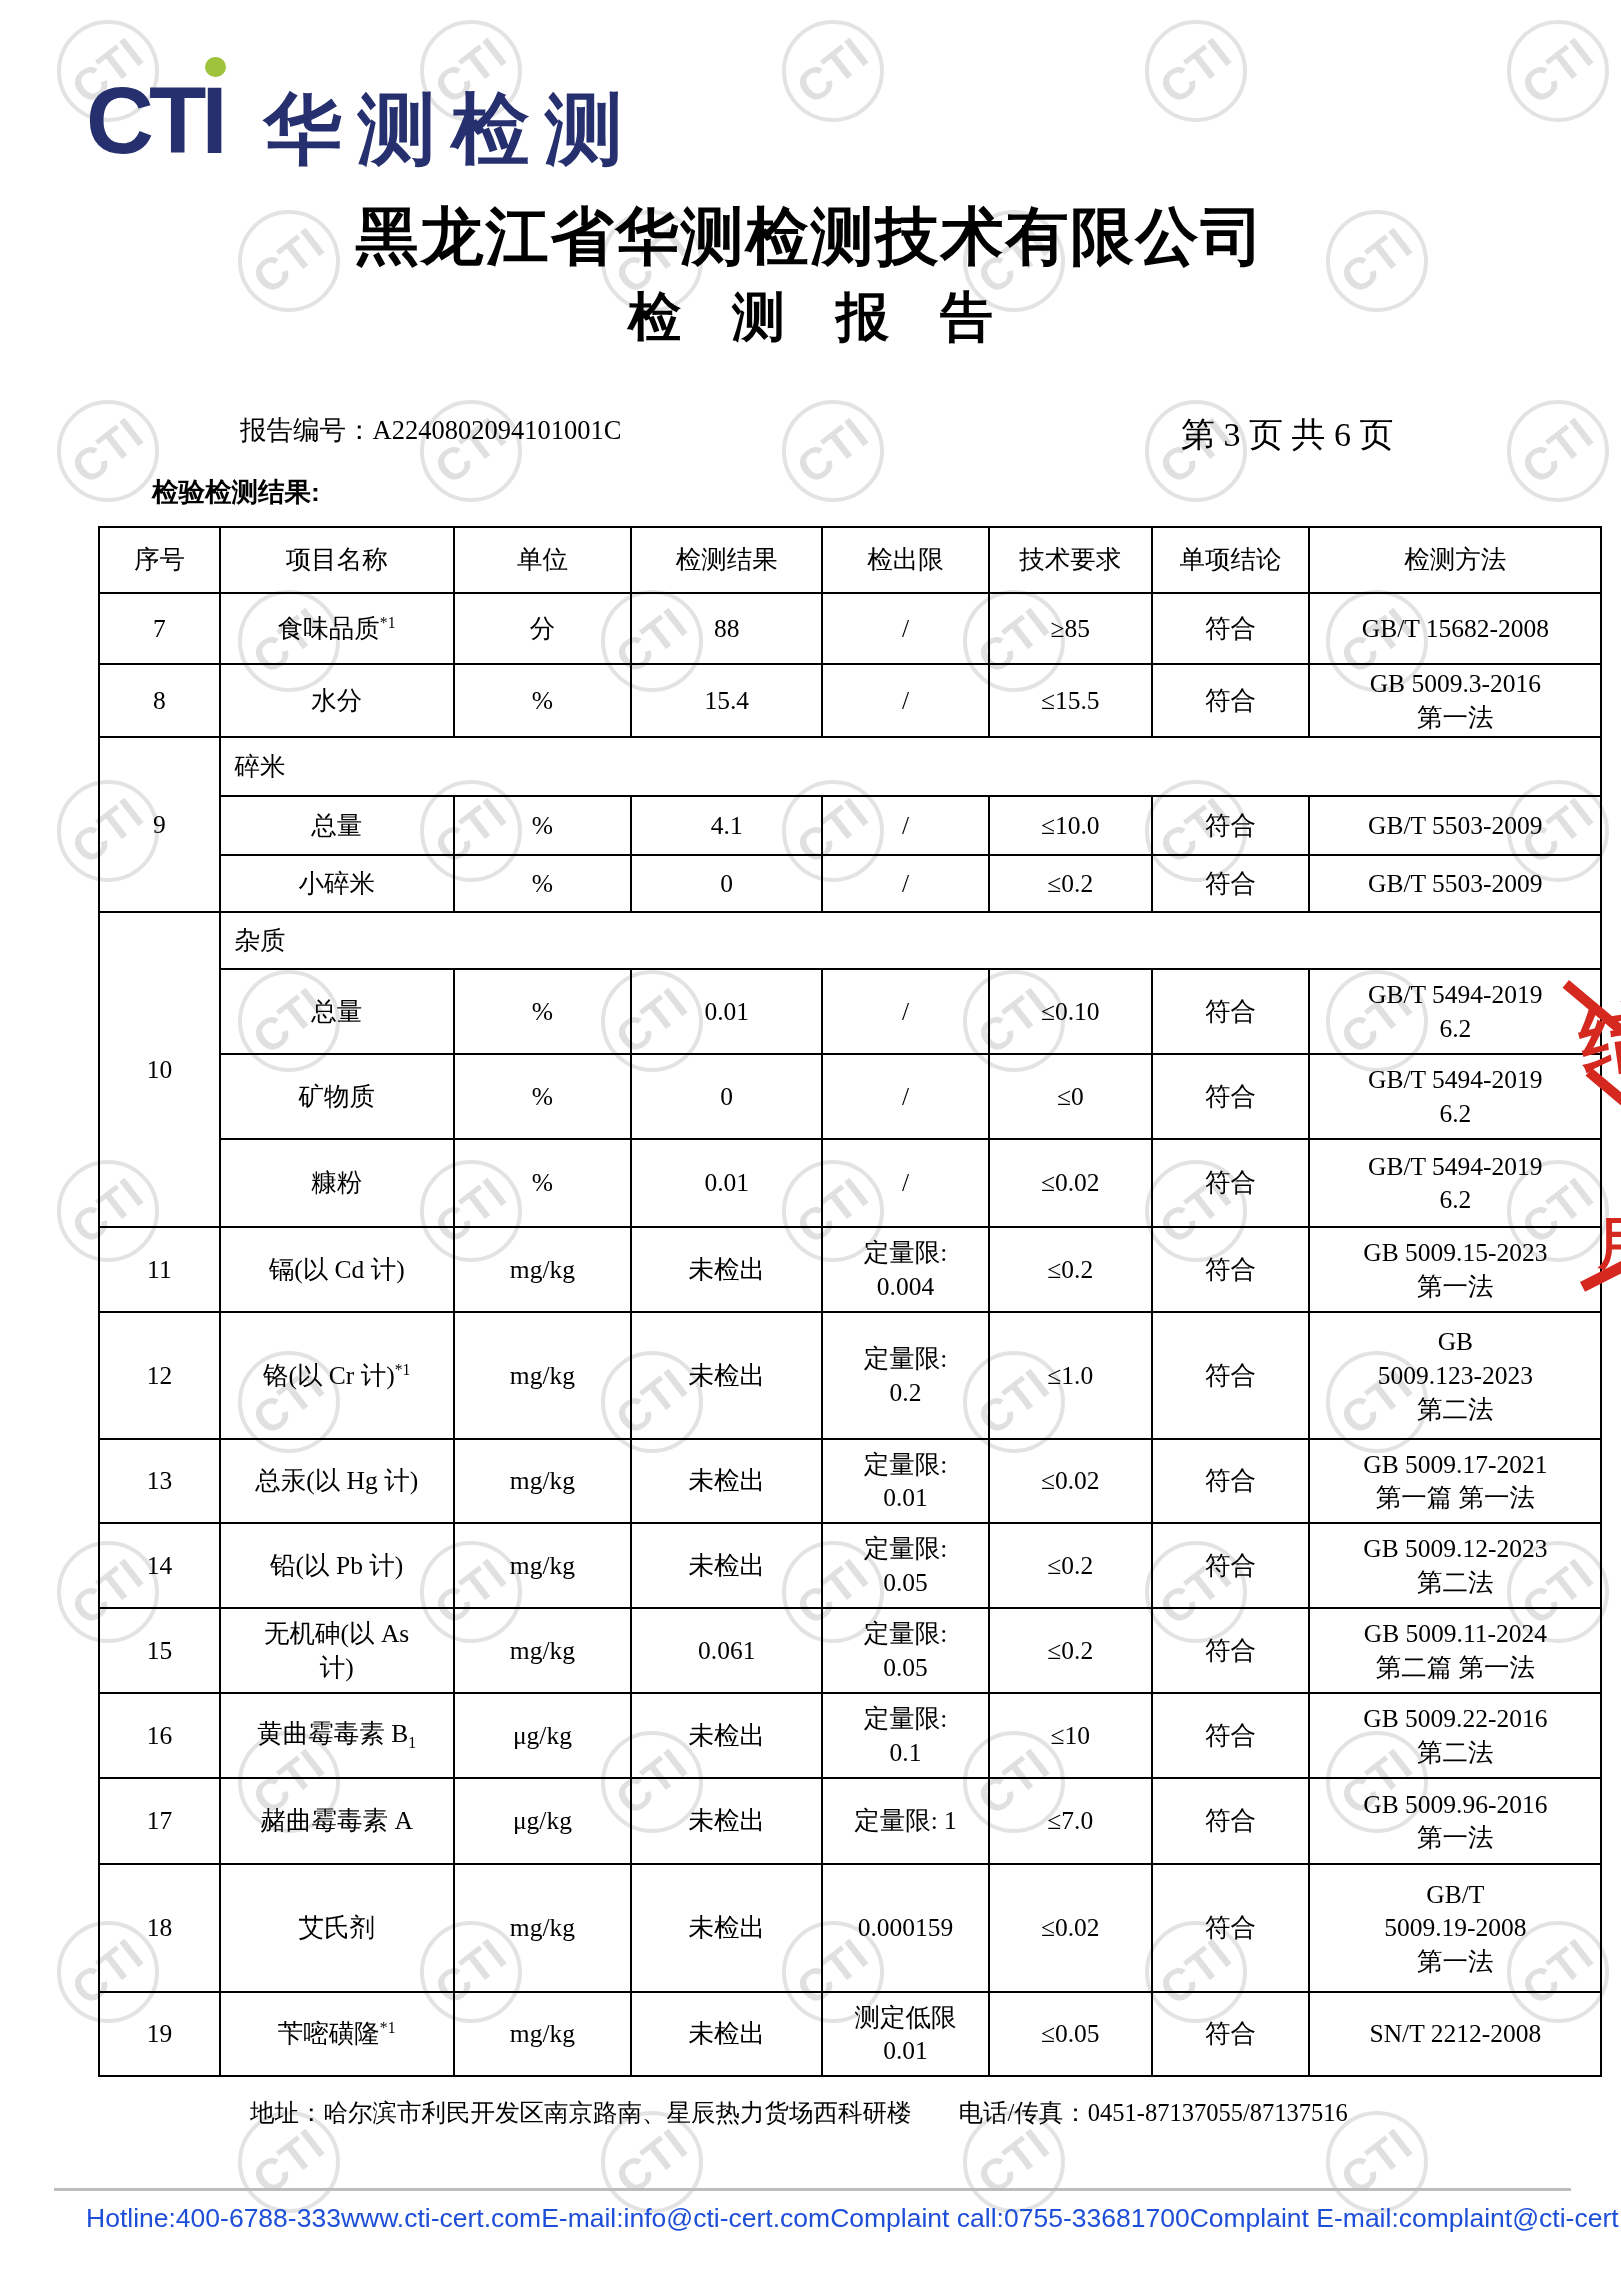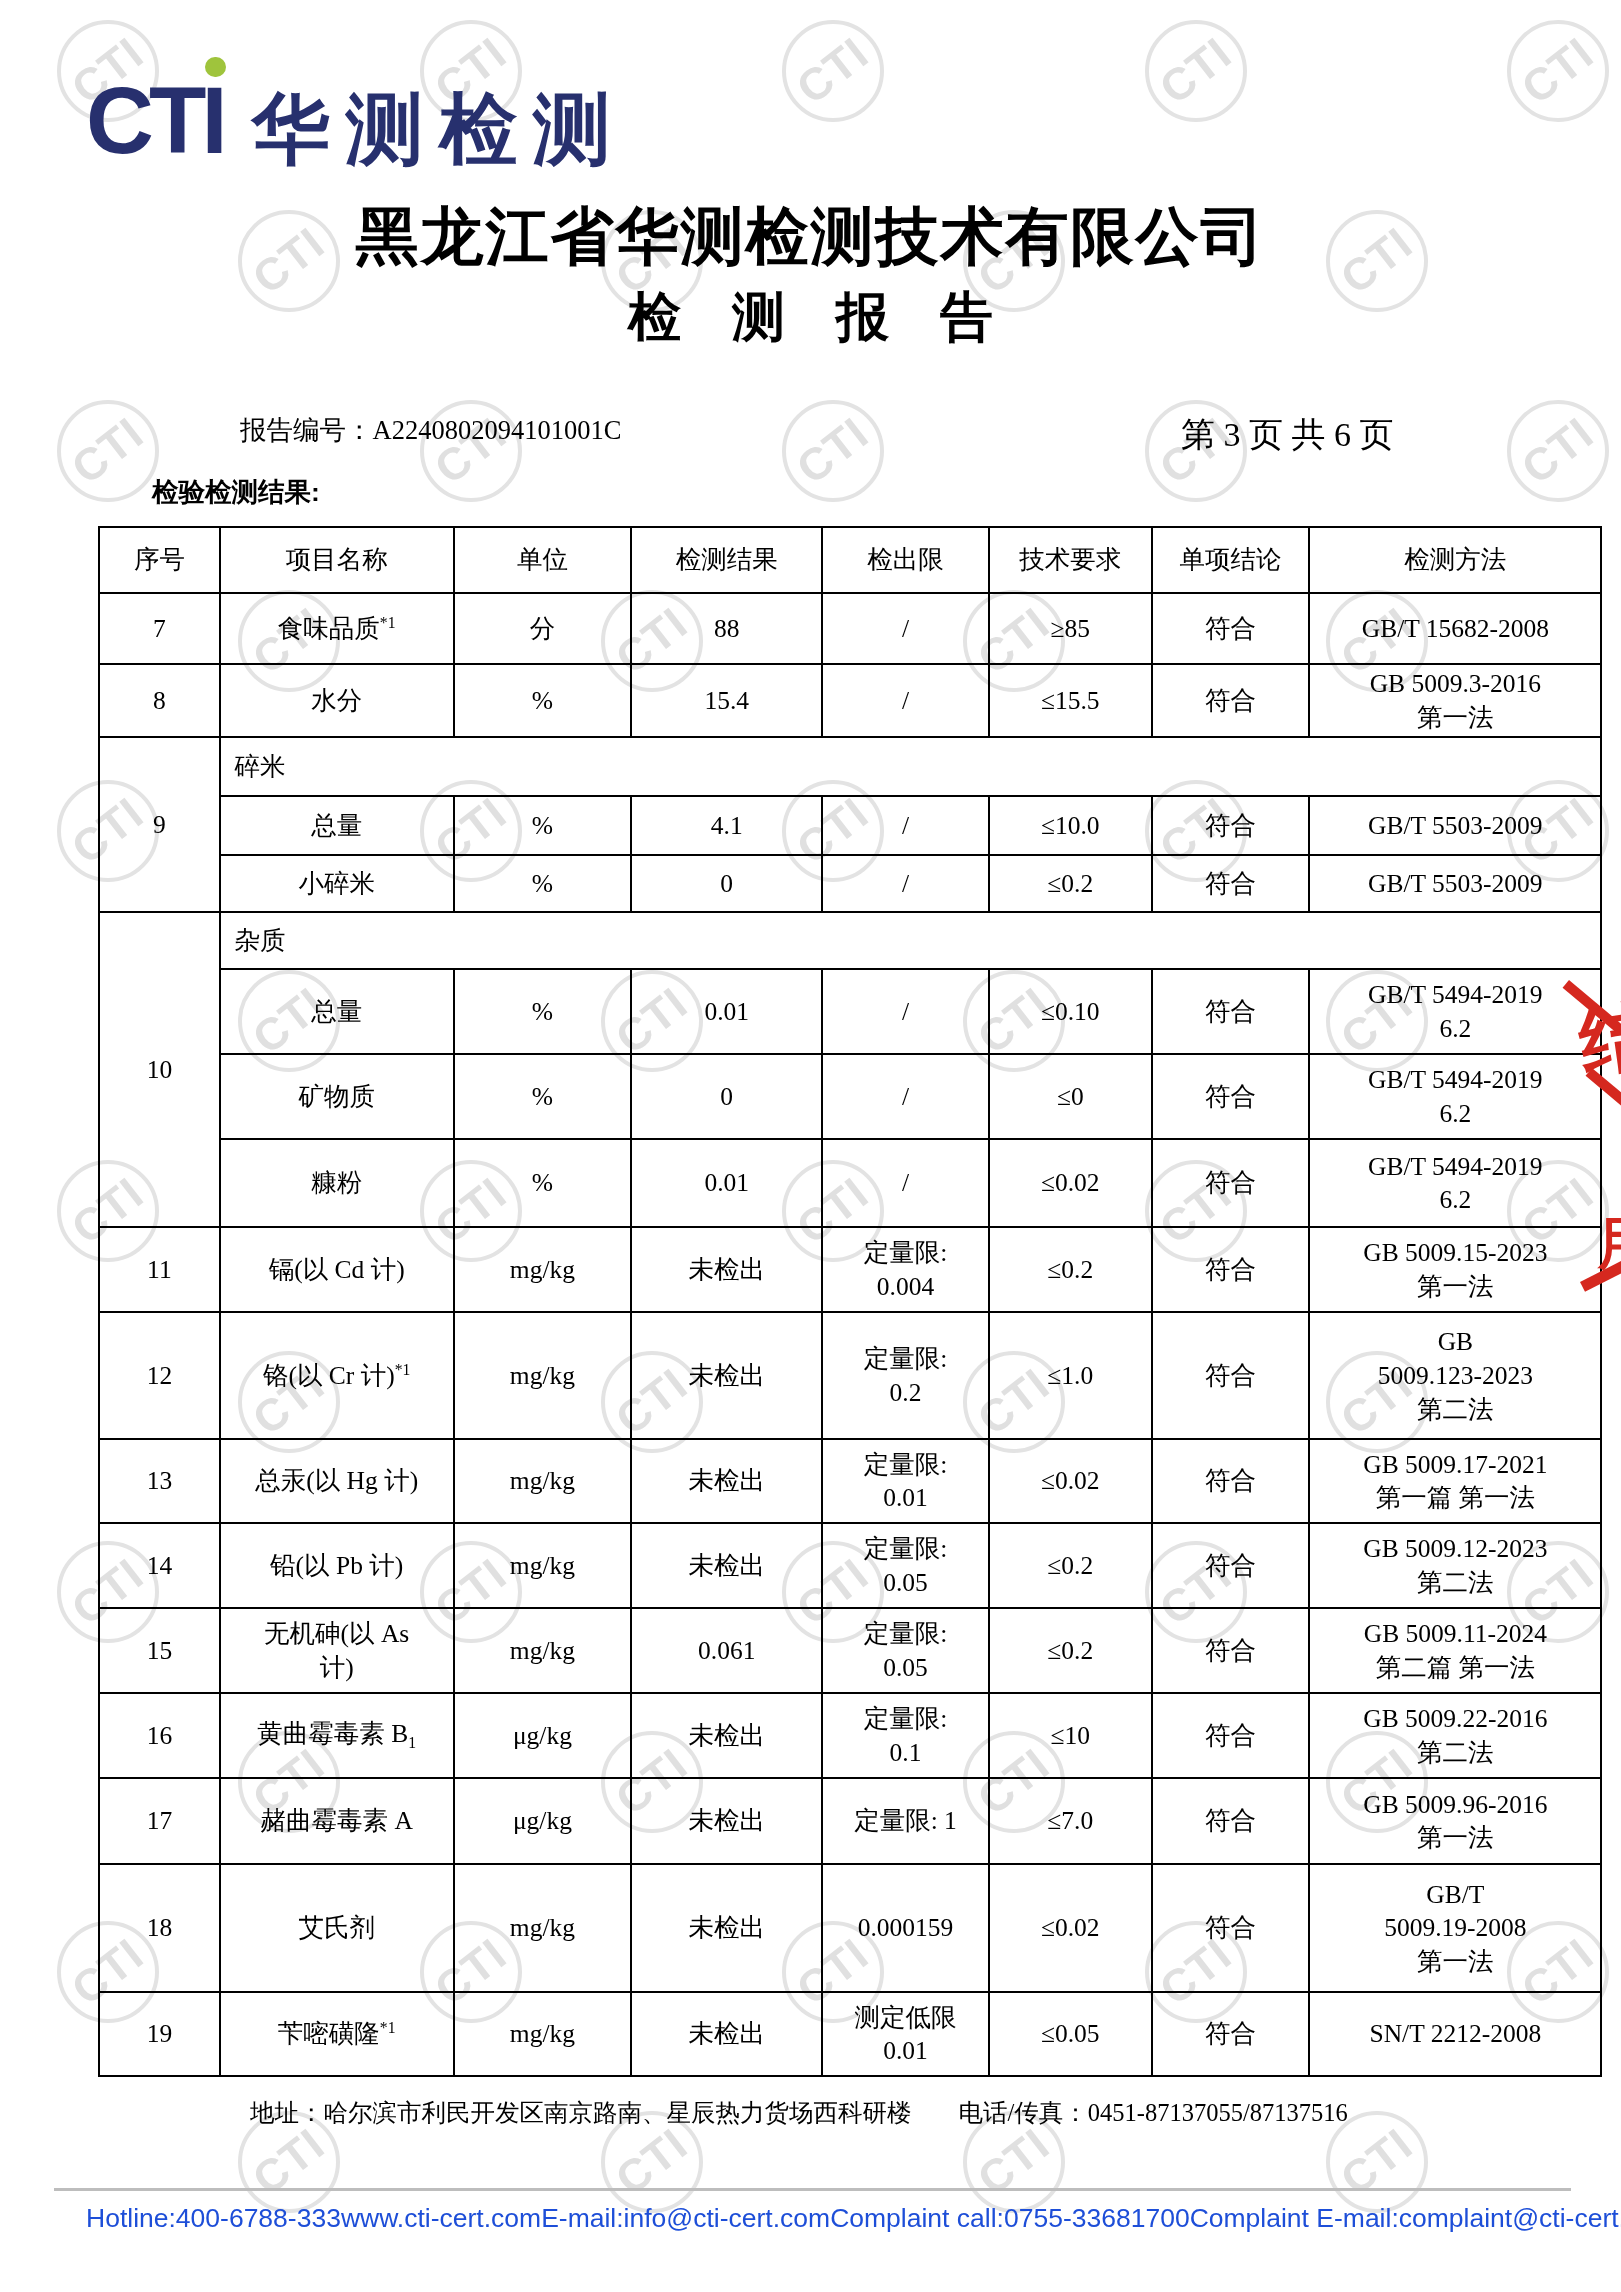--- a/index.html
+++ b/index.html
@@ -25,21 +25,21 @@
   
   .logo { position:absolute; left:86px; top:45px; z-index:2; white-space:nowrap; }
   .brand {
     display:inline-block; margin-top:29px; line-height:1;
     font-family:"Liberation Sans", sans-serif; font-weight:bold;
     font-size:94px; letter-spacing:-4.9px; color:#27306e;
   }
   .dot { position:absolute; left:119px; top:11.8px; width:20.6px; height:20.6px;
          border-radius:50%; background:#9fc43c; }
   .brand-cn {
-    display:inline-block; margin-left:25px; line-height:1; vertical-align:bottom;
+    display:inline-block; margin-left:37px; line-height:1; vertical-align:bottom;
     font-family:"Liberation Sans", sans-serif; font-weight:bold;
     font-size:78px; letter-spacing:15.7px; color:#27306e;
   }
 
   .company-title {
     position:absolute; top:194px; left:0; width:100%; text-align:center; z-index:2;
     font-size:63px; font-weight:bold; letter-spacing:2px;
   }
   .report-title {
     position:absolute; top:282px; left:0; width:100%; text-align:center; z-index:2;

